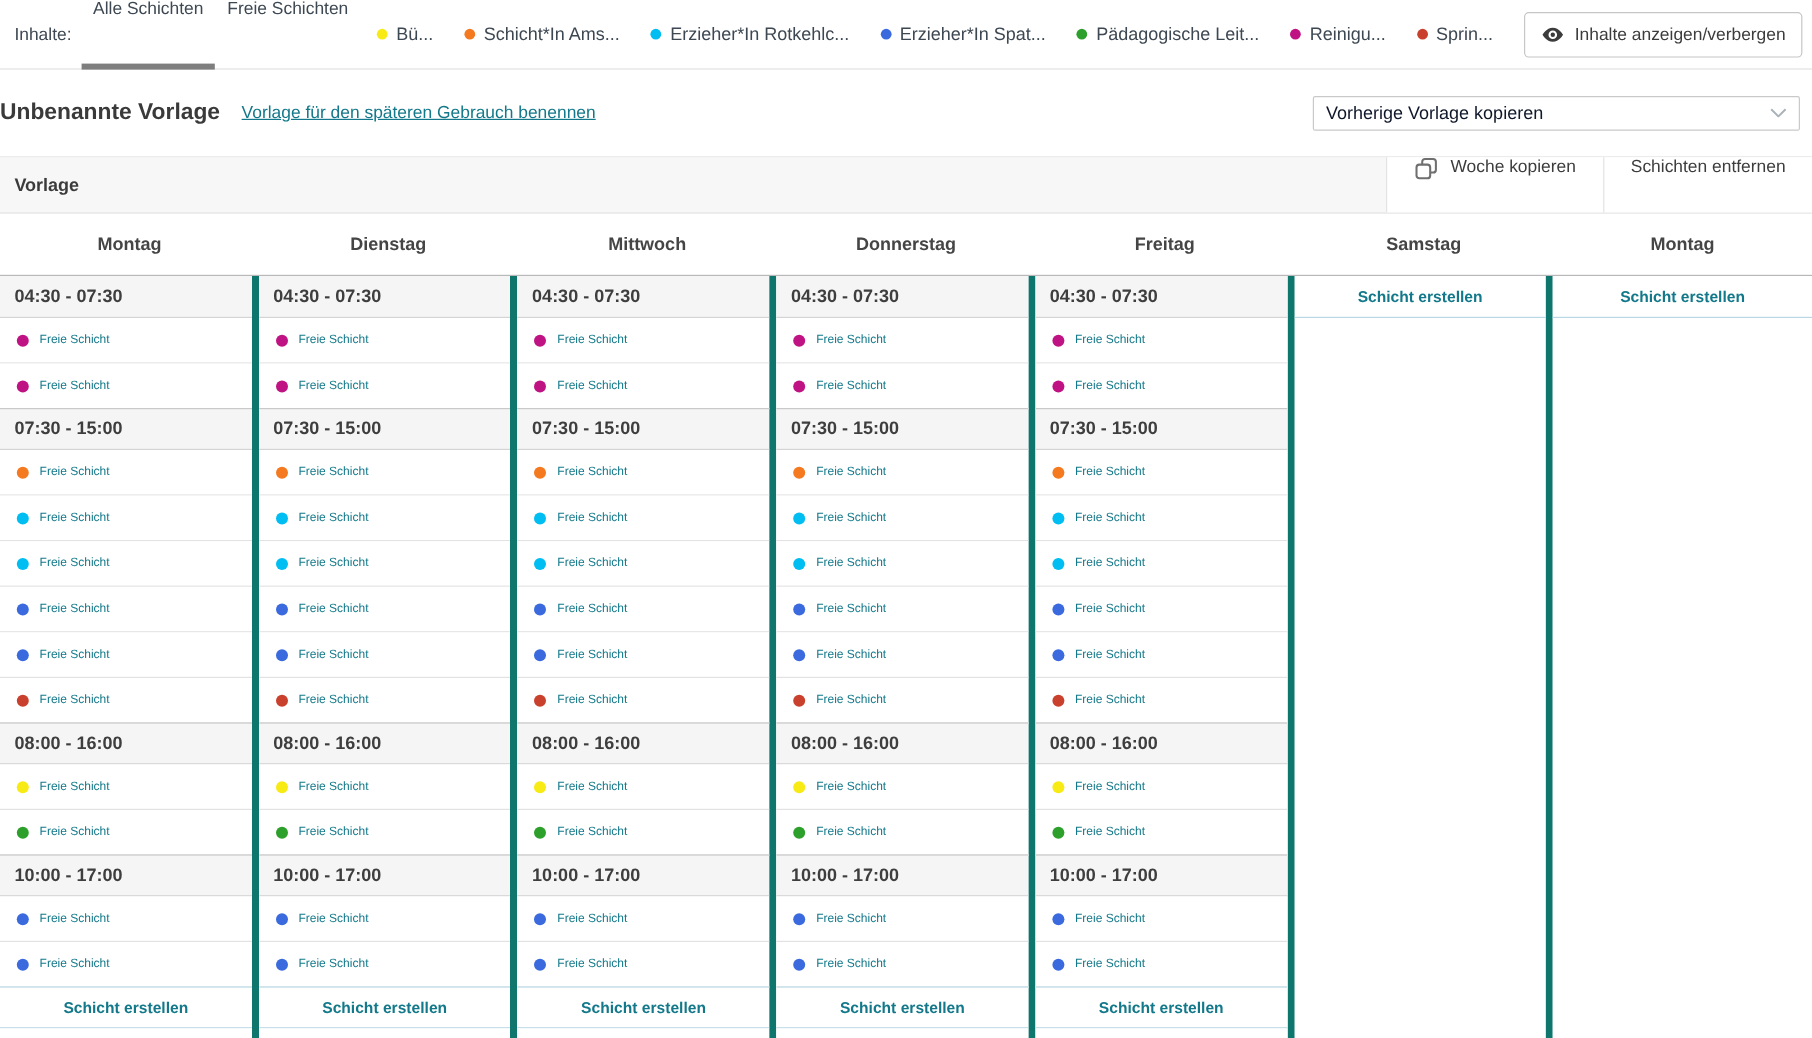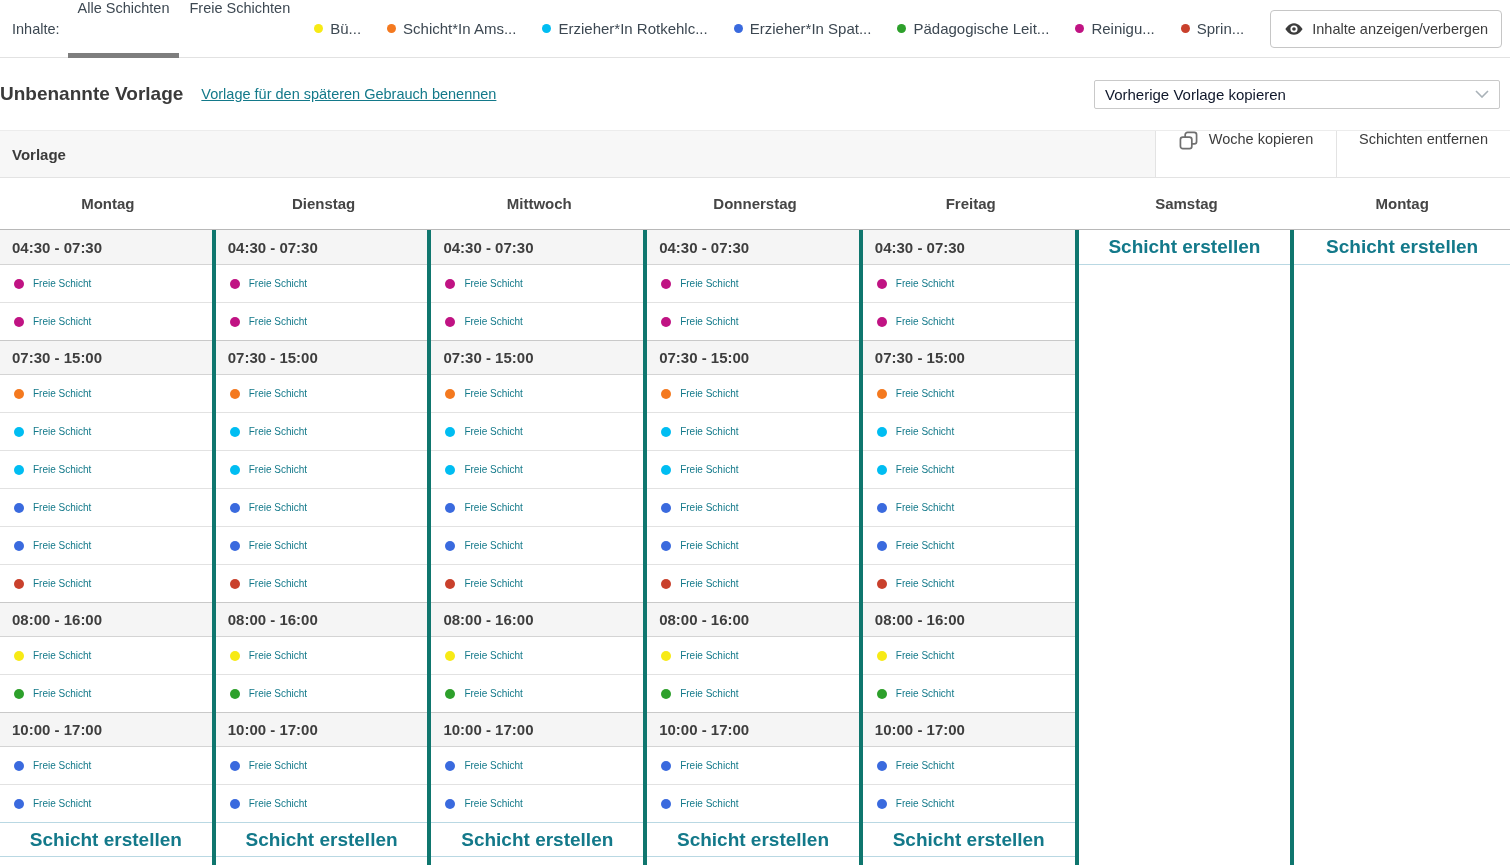--- a/index.html
+++ b/index.html
@@ -48,33 +48,33 @@
   .tb-btn.copy { width:181px; }
   .tb-btn.remove { width:174px; }
   .copy-ic { display:flex; }
 
   
   .grid-days { height:51px; flex:none; display:grid; grid-template-columns:repeat(7,1fr);
                align-items:center; }
   .day-name { text-align:center; font-weight:bold; font-size:15px; color:#454545; }
   .grid-body { flex:1; display:grid; grid-template-columns:repeat(7,1fr);
                border-top:1px solid #b8b8b8; overflow:hidden; }
-  .col { display:flex; flex-direction:column; border-right:4px solid #0f766e; background:#fff; }
+  .col { display:flex; flex-direction:column; border-right:6px solid #0f766e; background:#fff; }
   .col:last-child { border-right:none; }
   .time-cell { height:35px; flex:none; background:#f5f5f5; border-bottom:1px solid #d4d4d4;
                display:flex; align-items:center; padding-left:12px;
                font-weight:bold; font-size:15px; color:#3e3e3e; }
   .time-cell + .shift-row { border-top:none; }
   .time-cell:not(:first-child) { margin-top:-1px; border-top:1px solid #c9c9c9; }
   .shift-row { height:38px; flex:none; border-bottom:1px solid #e2e2e2;
                display:flex; align-items:center; padding-left:14px; gap:9px;
                background:#fff; cursor:pointer; }
   .shift-label { color:var(--teal,#13798a); font-size:10px; }
   .create-cell { height:35px; flex:none; display:flex; align-items:center; justify-content:center;
-                 color:var(--teal,#13798a); font-weight:bold; font-size:19px;
+                 color:var(--teal,#13798a); font-weight:bold; font-size:13px;
                  background:#fff; cursor:pointer; }
   .create-cell.bottom { margin-top:-1px; border-top:1px solid #b9d8e3; border-bottom:1px solid #b9d8e3; }
   .create-cell.top { border-bottom:1px solid #b9d8e3; }
   .filler { flex:1; background:#fff; }
 </style>
 </head>
 <body>
 
 <div class="app">
 

